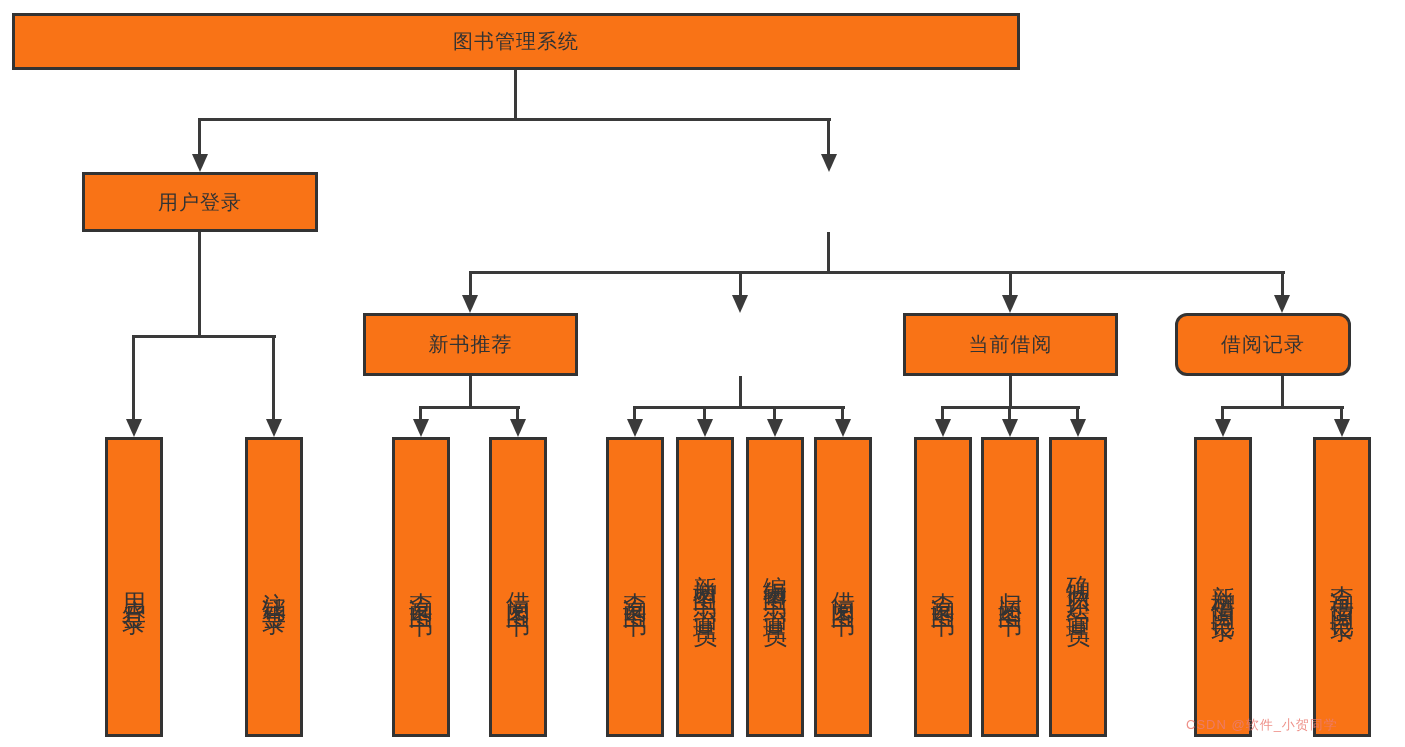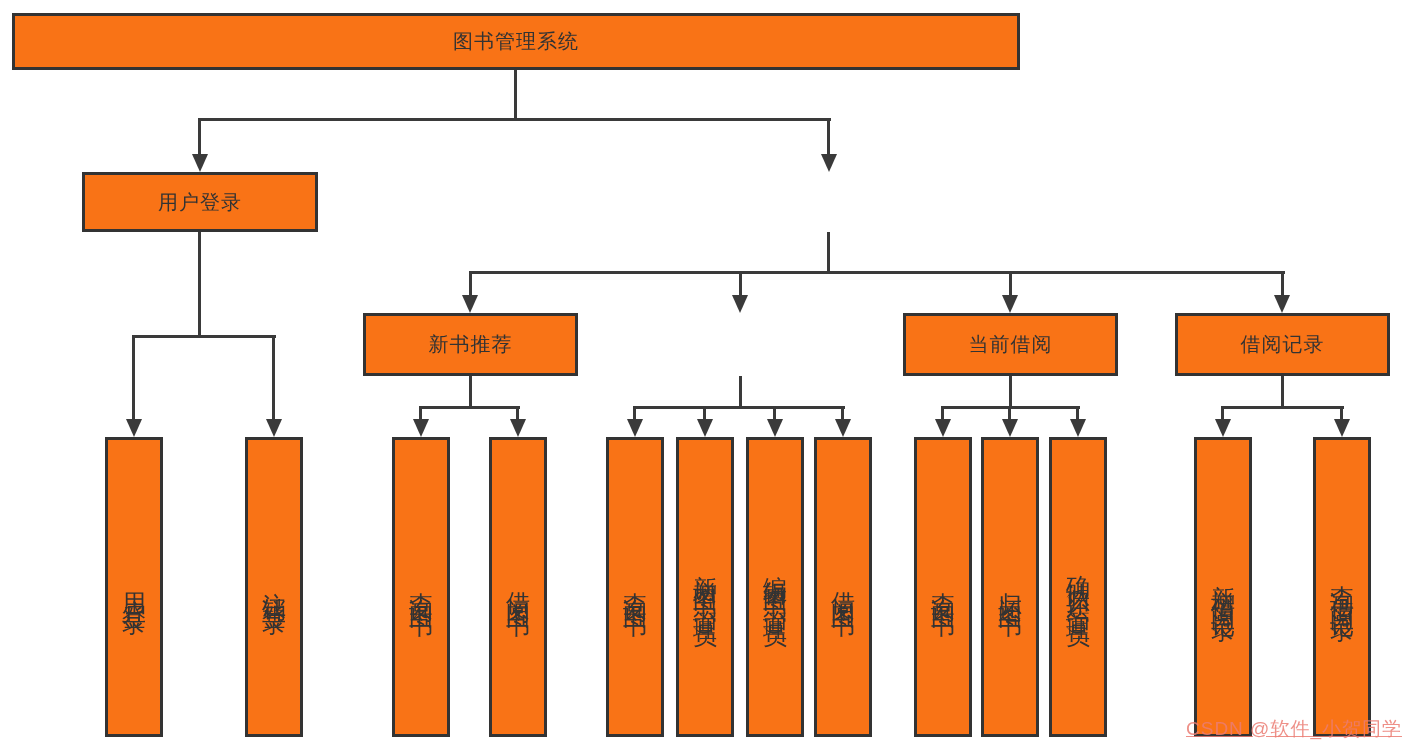--- a/index.html
+++ b/index.html
@@ -37,25 +37,24 @@
     position: absolute;
     width: 0; height: 0;
     border-left: 8px solid transparent;
     border-right: 8px solid transparent;
     border-top: 18px solid #3a3a3a;
   }
   .watermark {
     position: absolute;
     left: 1186px;
     top: 716px;
-    font-size: 19px;
+    font-size: 13px;
     letter-spacing: 1px;
     color: rgba(235, 125, 115, 0.85);
     white-space: nowrap;
-    text-decoration: underline;
   }
 </style>
 </head>
 <body>
 
 <div id="stage">
 
   <div class="box" style="left:12px; top:13px; width:1008px; height:57px;">
     <span class="hlabel">图书管理系统</span>
   </div>
@@ -88,21 +87,21 @@
   <div class="arrow" style="left:1002px; top:295px;"></div>
   <div class="ln v" style="left:1281px; top:271px; height:26px;"></div>
   <div class="arrow" style="left:1274px; top:295px;"></div>
 
   <div class="box" style="left:363px; top:313px; width:215px; height:63px;">
     <span class="hlabel">新书推荐</span>
   </div>
   <div class="box" style="left:903px; top:313px; width:215px; height:63px;">
     <span class="hlabel">当前借阅</span>
   </div>
-  <div class="box" style="left:1175px; top:313px; width:215px; height:63px;">
+  <div class="box" style="left:1175px; top:313px; width:176px; height:63px;border-radius:12px;">
     <span class="hlabel">借阅记录</span>
   </div>
 
   <div class="ln v" style="left:469px; top:376px; height:32px;"></div>
   <div class="ln h" style="left:419px; top:406px; width:101px;"></div>
   <div class="ln v" style="left:419px; top:406px; height:15px;"></div>
   <div class="arrow" style="left:413px; top:419px;"></div>
   <div class="ln v" style="left:516px; top:406px; height:15px;"></div>
   <div class="arrow" style="left:510px; top:419px;"></div>
 

